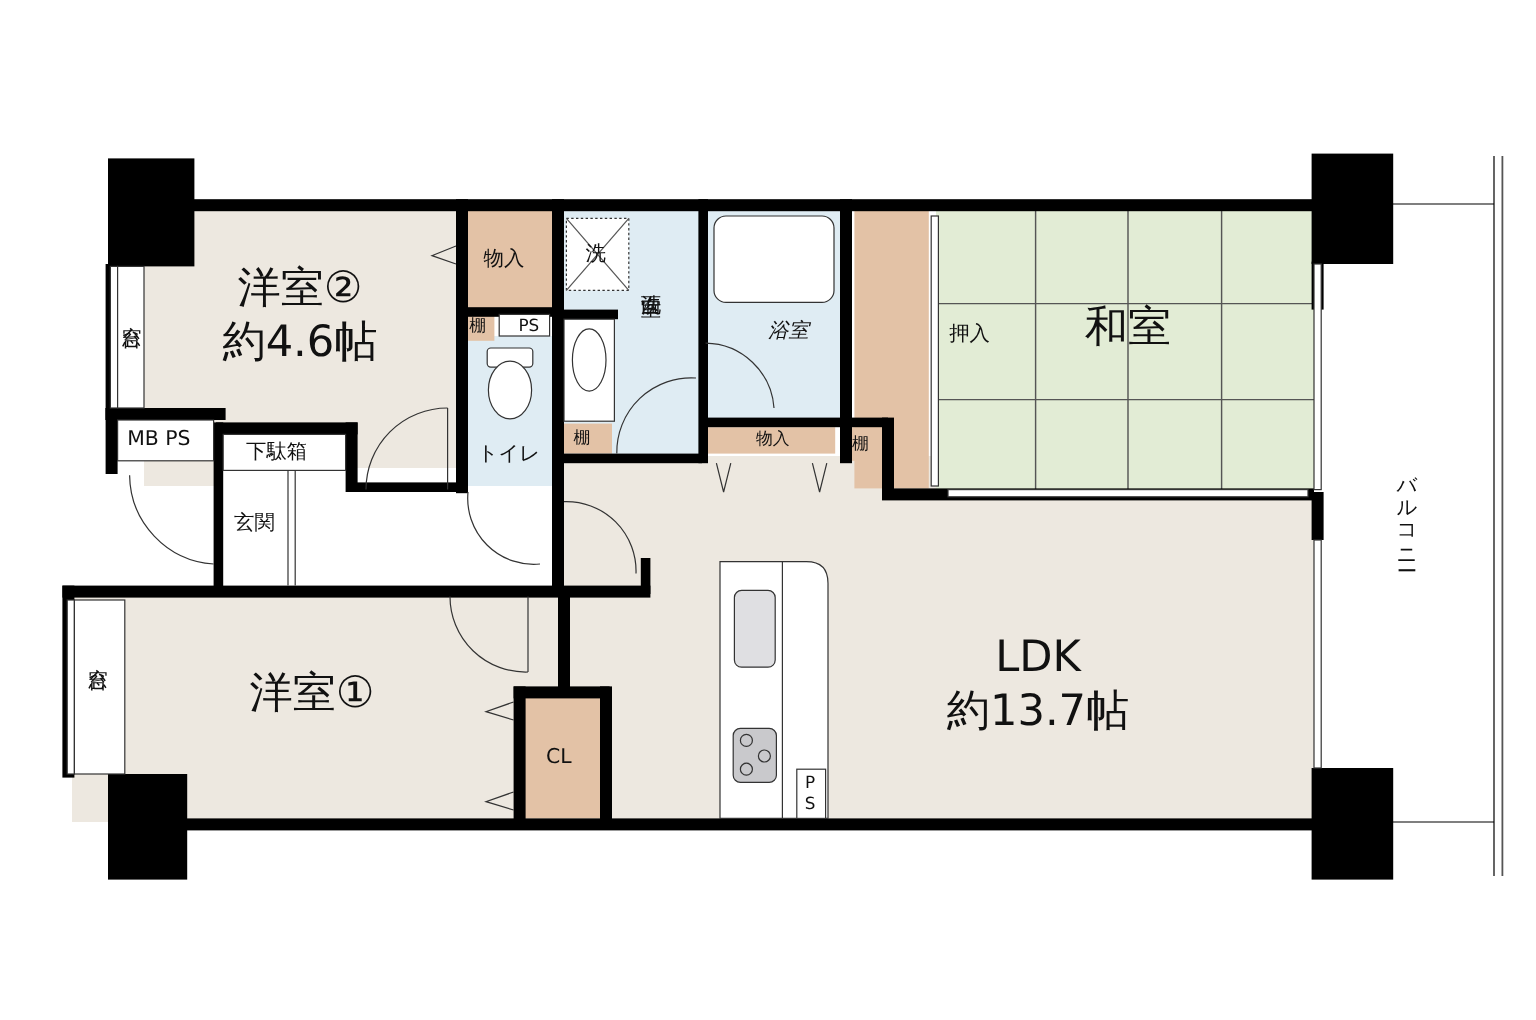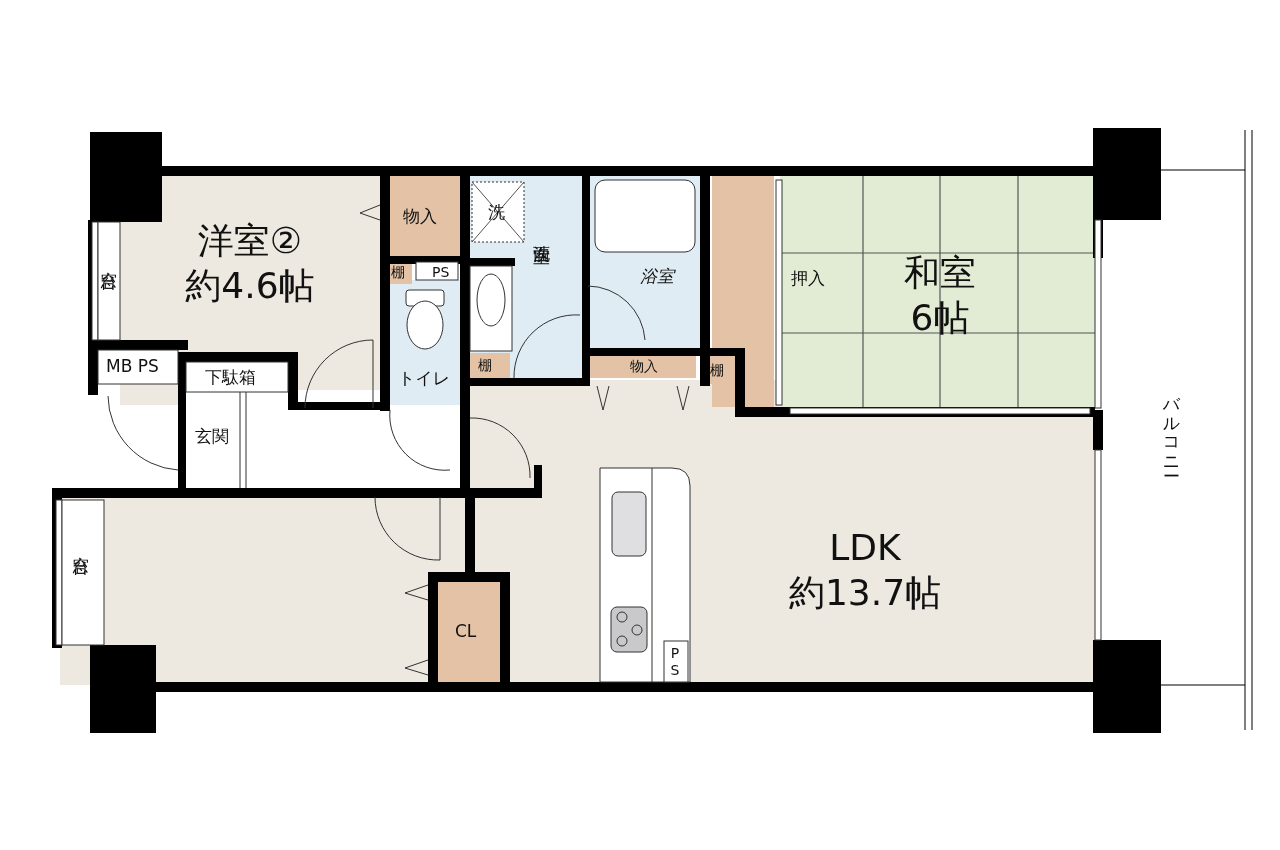--- a/index.html
+++ b/index.html
@@ -161,24 +161,24 @@
     <line x1="240" y1="392" x2="240" y2="488"></line>
     <line x1="246" y1="392" x2="246" y2="488"></line>
   </g>
 </svg>
 
 <div class="lbl room-big" style="left:175px;top:218px;width:150px;">
   <div>洋室②</div>
   <div>約4.6帖</div>
 </div>
 <div class="lbl room-big" style="left:185px;top:555px;width:150px;">
+  <div>洋室①</div>
 </div>
 <div class="lbl room-big" style="left:860px;top:250px;width:160px;">
   <div>和室</div>
-  <div>6帖</div>
 </div>
 <div class="lbl room-big" style="left:775px;top:525px;width:180px;">
   <div>LDK</div>
   <div>約13.7帖</div>
 </div>
 
 <div class="lbl small vert" style="left:100px;top:258px;">窓台</div>
 <div class="lbl small vert" style="left:72px;top:543px;">窓台</div>
 <div class="lbl small" style="left:106px;top:358px;">MB PS</div>
 <div class="lbl small" style="left:205px;top:369px;">下駄箱</div>

